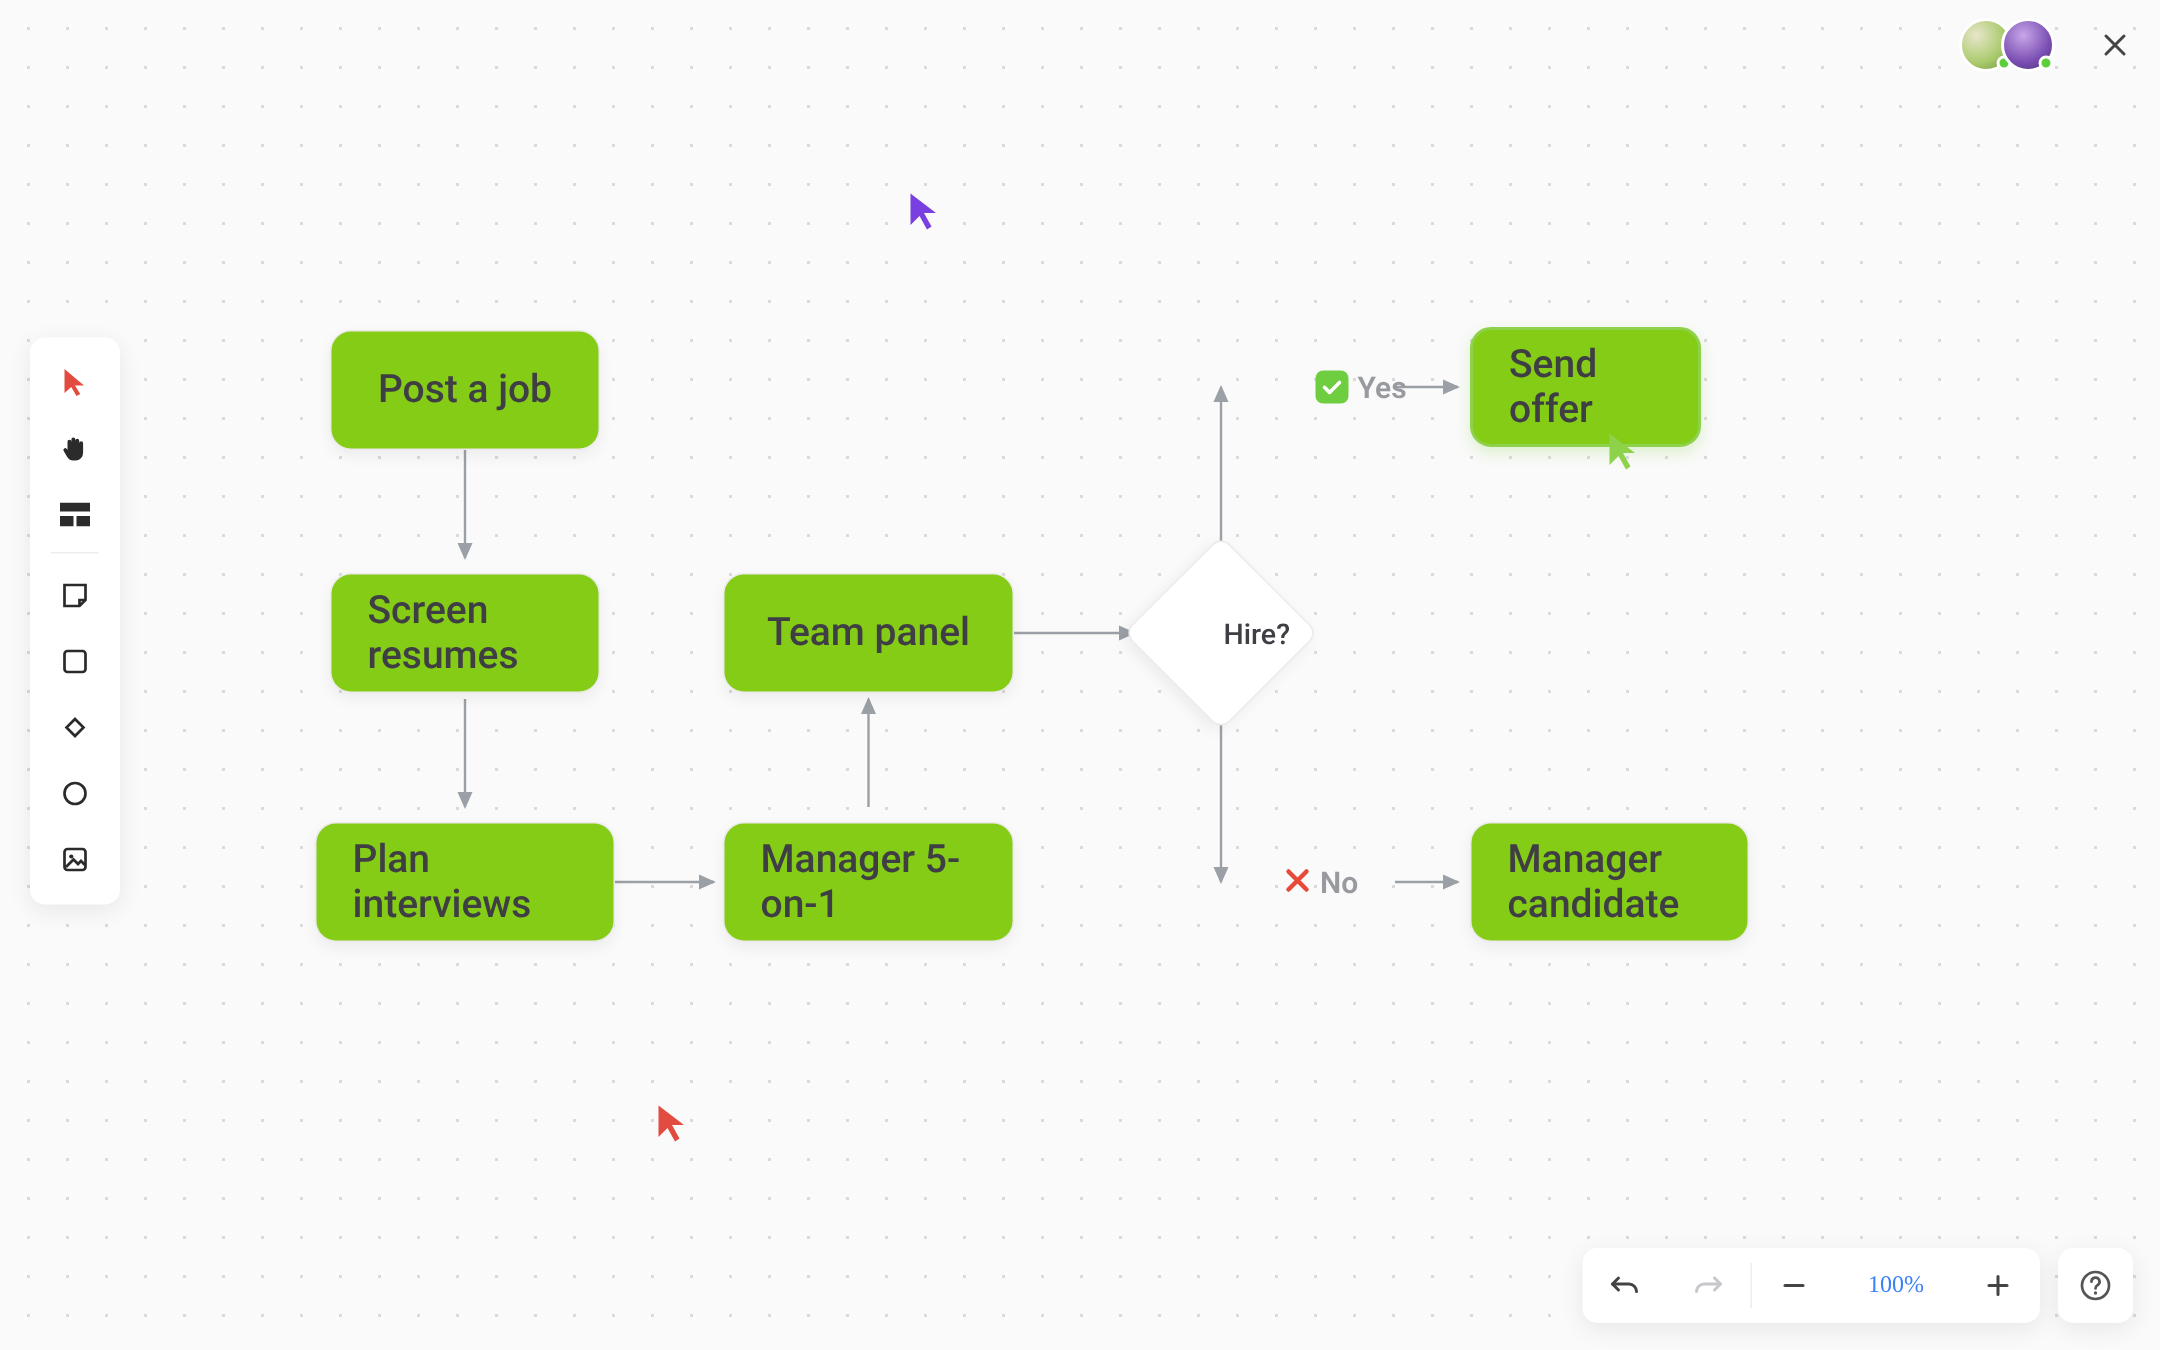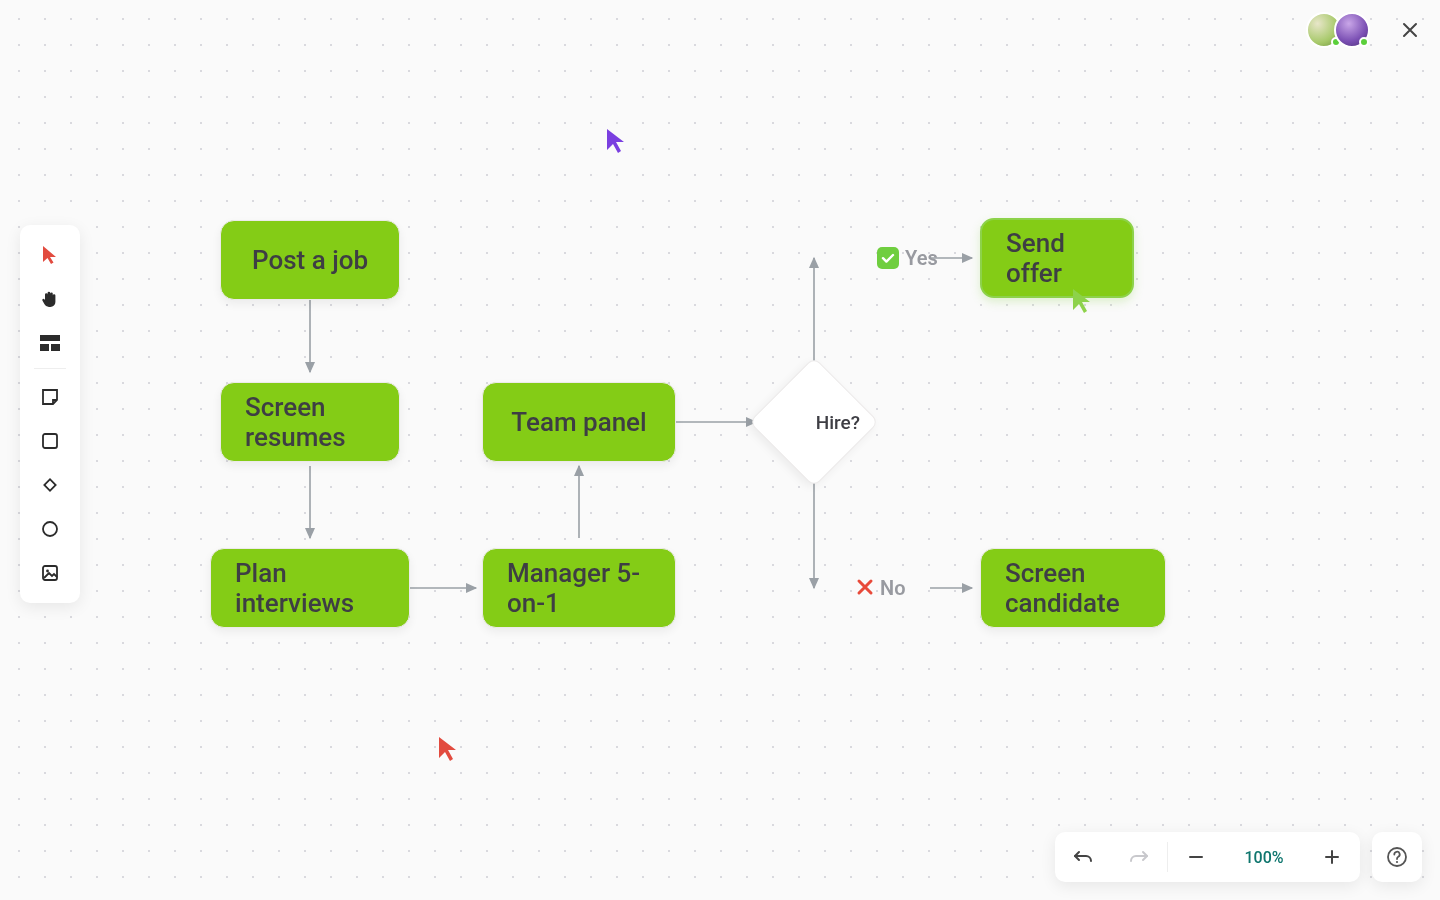--- a/index.html
+++ b/index.html
@@ -131,21 +131,21 @@
     box-shadow: 0 4px 16px rgba(0,0,0,0.08);
     display:flex; align-items:center;
     height:50px;
   }
   .zbtn {
     width:56px; height:50px; display:flex; align-items:center; justify-content:center;
     color:#444; cursor:pointer;
   }
   .zbtn.disabled { color:#c8c8cc; cursor:default; }
   .zsep { width:1px; height:30px; background:#eee; }
-  .zoomlevel { width:80px; text-align:center; font-size:16px; color:#0f766e; font-weight:500;}
+  .zoomlevel { width:80px; text-align:center; font-size:16px; color:#3b82f6; font-weight:500;font-family:Liberation Serif, serif;}
   .helpbtn {
     width:50px; height:50px; background:#fff; border-radius:10px;
     box-shadow: 0 4px 16px rgba(0,0,0,0.08);
     display:flex; align-items:center; justify-content:center;
     cursor:pointer; color:#555;
   }
 
   svg.connectors { position:absolute; inset:0; width:100%; height:100%; pointer-events:none; }
 </style>
 </head>
@@ -202,21 +202,21 @@
 <div class="diamond" style="left:768px; top:376px;">
   <div class="shape"></div>
   <span class="label">Hire?</span>
 </div>
 
 <div class="node selected" style="left:980px; top:218px; width:154px; height:80px;">
   <span>Send offer</span>
 </div>
 
 <div class="node" style="left:980px; top:548px; width:186px; height:80px;">
-  <span>Screen candidate</span>
+  <span>Manager candidate</span>
 </div>
 
 <div class="decision-label" style="left:852px; top:246px;margin-left:25px;">
   <span class="yes-badge">
     <svg width="14" height="14" viewBox="0 0 14 14">
         <path d="M2 7.2 L5.4 10.6 L12 4" stroke="#fff" stroke-width="2.4" fill="none" stroke-linecap="round" stroke-linejoin="round"></path>
       </svg>
   </span>
   <span>Yes</span>
 </div>

